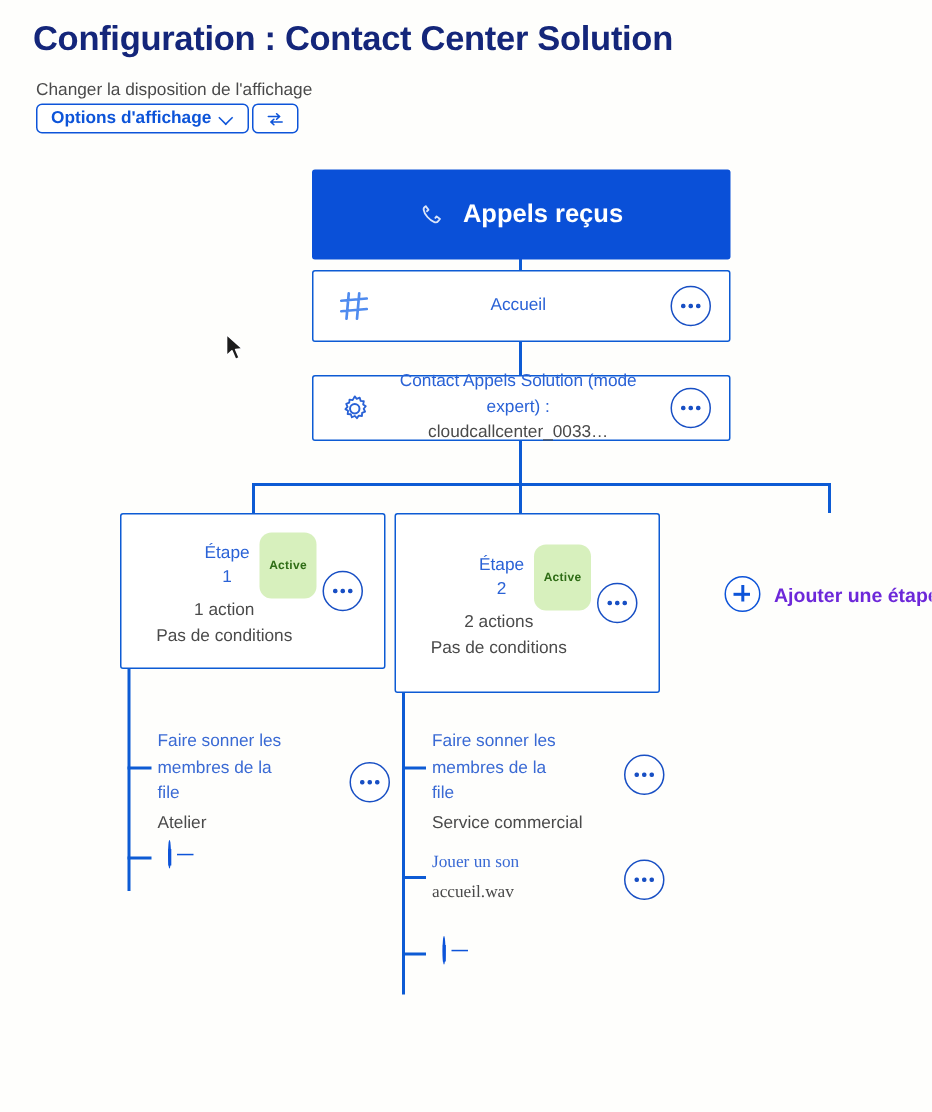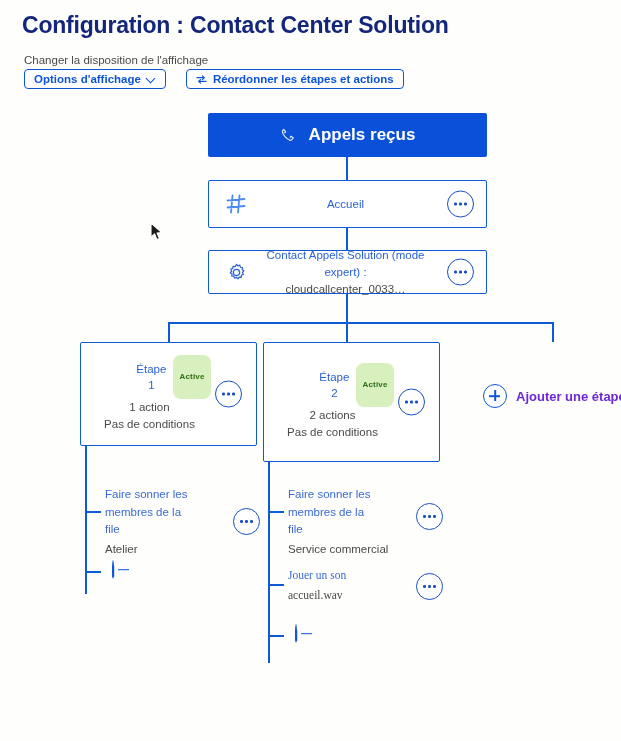--- a/index.html
+++ b/index.html
@@ -16,41 +16,41 @@
   
   .page-title{
     position:absolute;left:22px;top:12px;
     font-size:23px;font-weight:bold;color:#14267a;
     letter-spacing:-0.2px;white-space:nowrap;
   }
   .subtitle{
     position:absolute;left:24px;top:54px;
     font-size:11.5px;color:#4a4a4a;white-space:nowrap;
   }
-  .btn-row{position:absolute;left:24px;top:69px;display:flex;gap:20px;}
+  .btn-row{position:absolute;left:24px;top:69px;display:flex;gap:2px;}
   .btn{
     border:1px solid #0d54d9;border-radius:4px;background:#ffffff;
     color:#0d54d9;font-size:11.5px;font-weight:bold;
     height:20px;display:flex;align-items:center;gap:6px;
     padding:0 9px;box-sizing:border-box;cursor:pointer;white-space:nowrap;
   }
   .chev{display:inline-block;width:9px;height:9px;position:relative;}
   .chev::after{
     content:"";position:absolute;left:0;top:0px;width:6px;height:6px;
     border-right:1.6px solid #0d54d9;border-bottom:1.6px solid #0d54d9;
     transform:rotate(45deg);
   }
 
   
   .vline{position:absolute;background:#0d5bd4;width:2px;}
   .hline{position:absolute;background:#0d5bd4;height:2px;}
 
   
   .node-primary{
-    position:absolute;left:208px;top:113px;width:279px;height:44px;
+    position:absolute;left:208px;top:113px;width:279px;height:60px;
     background:#0a50d8;border-radius:2px;
     display:flex;align-items:center;justify-content:center;gap:12px;
     color:#ffffff;font-size:17px;font-weight:bold;cursor:pointer;
   }
   .node-primary .ic{opacity:.85;display:flex;align-items:center;}
 
   .node-box{
     position:absolute;background:#ffffff;border:1.5px solid #0d5bd4;
     box-sizing:border-box;border-radius:2px;cursor:pointer;
   }
@@ -136,21 +136,20 @@
       <span>Options d'affichage</span>
       <span class="chev"></span>
     </div>
     <div class="btn">
       <span style="display:flex;">
         <svg width="11" height="11" viewBox="0 0 12 12" aria-hidden="true">
           <path d="M1 4h8M7 2l2.2 2L7 6" fill="none" stroke="#0d54d9" stroke-width="1.2" stroke-linecap="round" stroke-linejoin="round"></path>
           <path d="M11 8H3M5 6L2.8 8 5 10" fill="none" stroke="#0d54d9" stroke-width="1.2" stroke-linecap="round" stroke-linejoin="round"></path>
         </svg>
       </span>
-      <span>Réordonner les étapes et actions</span>
     </div>
   </div>
 
   <div class="vline" style="left:346px;top:157px;height:23px;"></div>
 
   <div class="vline" style="left:346px;top:228px;height:22px;"></div>
 
   <div class="vline" style="left:346px;top:294px;height:48px;"></div>
 
   <div class="hline" style="left:168px;top:322px;width:386px;"></div>

